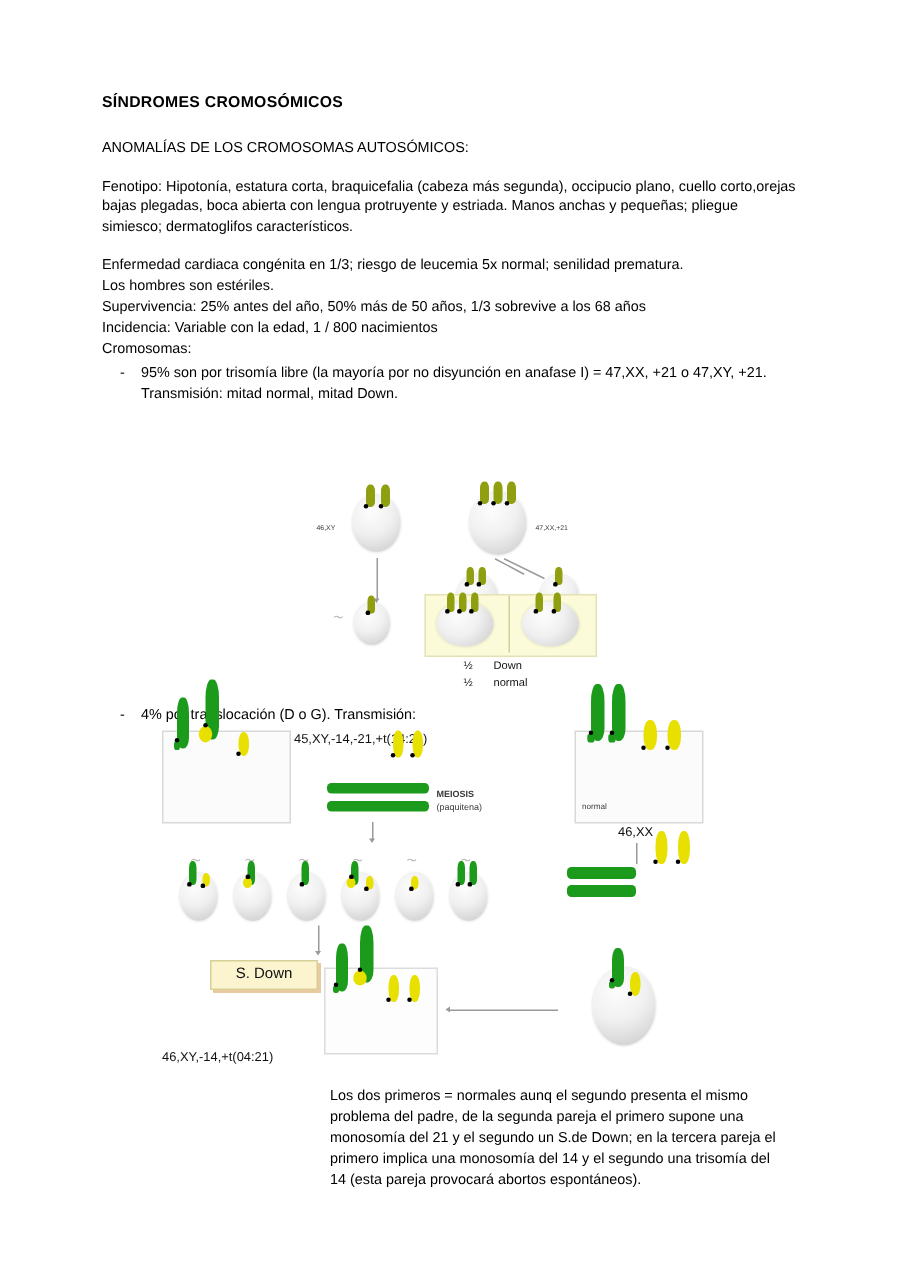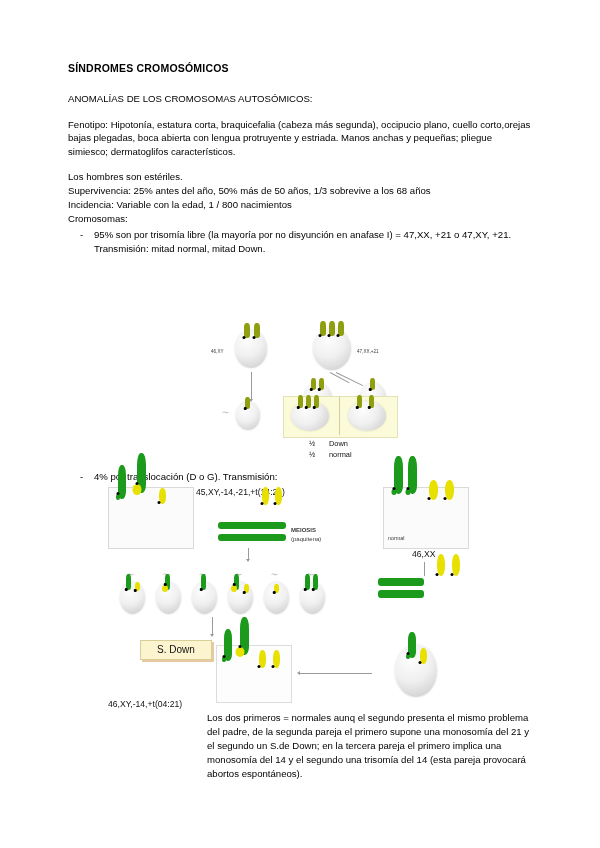--- a/index.html
+++ b/index.html
@@ -174,20 +174,21 @@
   <div class="content">
 
     <div class="doc-title">SÍNDROMES CROMOSÓMICOS</div>
 
     <div class="para">ANOMALÍAS DE LOS CROMOSOMAS AUTOSÓMICOS:</div>
 
 
     <div class="para">Fenotipo: Hipotonía, estatura corta, braquicefalia (cabeza más segunda), occipucio plano, cuello corto,orejas bajas plegadas, boca abierta con lengua protruyente y estriada. Manos anchas y pequeñas; pliegue simiesco; dermatoglifos característicos.</div>
 
     <div class="lines">
+      <div>Enfermedad cardiaca congénita en 1/3; riesgo de leucemia 5x normal; senilidad prematura.</div>
       <div>Los hombres son estériles.</div>
       <div>Supervivencia: 25% antes del año, 50% más de 50 años, 1/3 sobrevive a los 68 años</div>
       <div>Incidencia: Variable con la edad, 1 / 800 nacimientos</div>
       <div>Cromosomas:</div>
     </div>
 
     <div class="bullet">
       <div class="dash">-</div>
       <div class="btext">95% son por trisomía libre (la mayoría por no disyunción en anafase I) = 47,XX, +21 o 47,XY, +21. Transmisión: mitad normal, mitad Down.</div>
     </div>
@@ -455,16 +456,16 @@
       <div class="cap" style="top:-4px; width:4px; height:5px; border-radius:40%; background:#1c9a1c;"></div>
       <div class="cap" style="top:-6px; width:3px; height:3px;"></div>
     </div>
     <div class="chr" style="left:420px; top:664px;">
       <div class="arm" style="width:7px; height:16px; background:#e8e000; border-radius:45%;"></div>
       <div class="cap" style="top:-3px; width:3px; height:3px;"></div>
     </div>
   </div>
 
   <div style="position:absolute; left:207px; top:711px; width:327px;">
-    <div class="para" style="margin:0; line-height:1.45;">Los dos primeros = normales aunq el segundo presenta el mismo problema del padre, de la segunda pareja el primero supone una monosomía del 21 y el segundo un S.de Down; en la tercera pareja el primero implica una monosomía del 14 y el segundo una trisomía del 14 (esta pareja provocará abortos espontáneos).</div>
+    <div class="para" style="margin:13px; line-height:1.45;">Los dos primeros = normales aunq el segundo presenta el mismo problema del padre, de la segunda pareja el primero supone una monosomía del 21 y el segundo un S.de Down; en la tercera pareja el primero implica una monosomía del 14 y el segundo una trisomía del 14 (esta pareja provocará abortos espontáneos).</div>
   </div>
 
 </div>
 
 </body></html>

